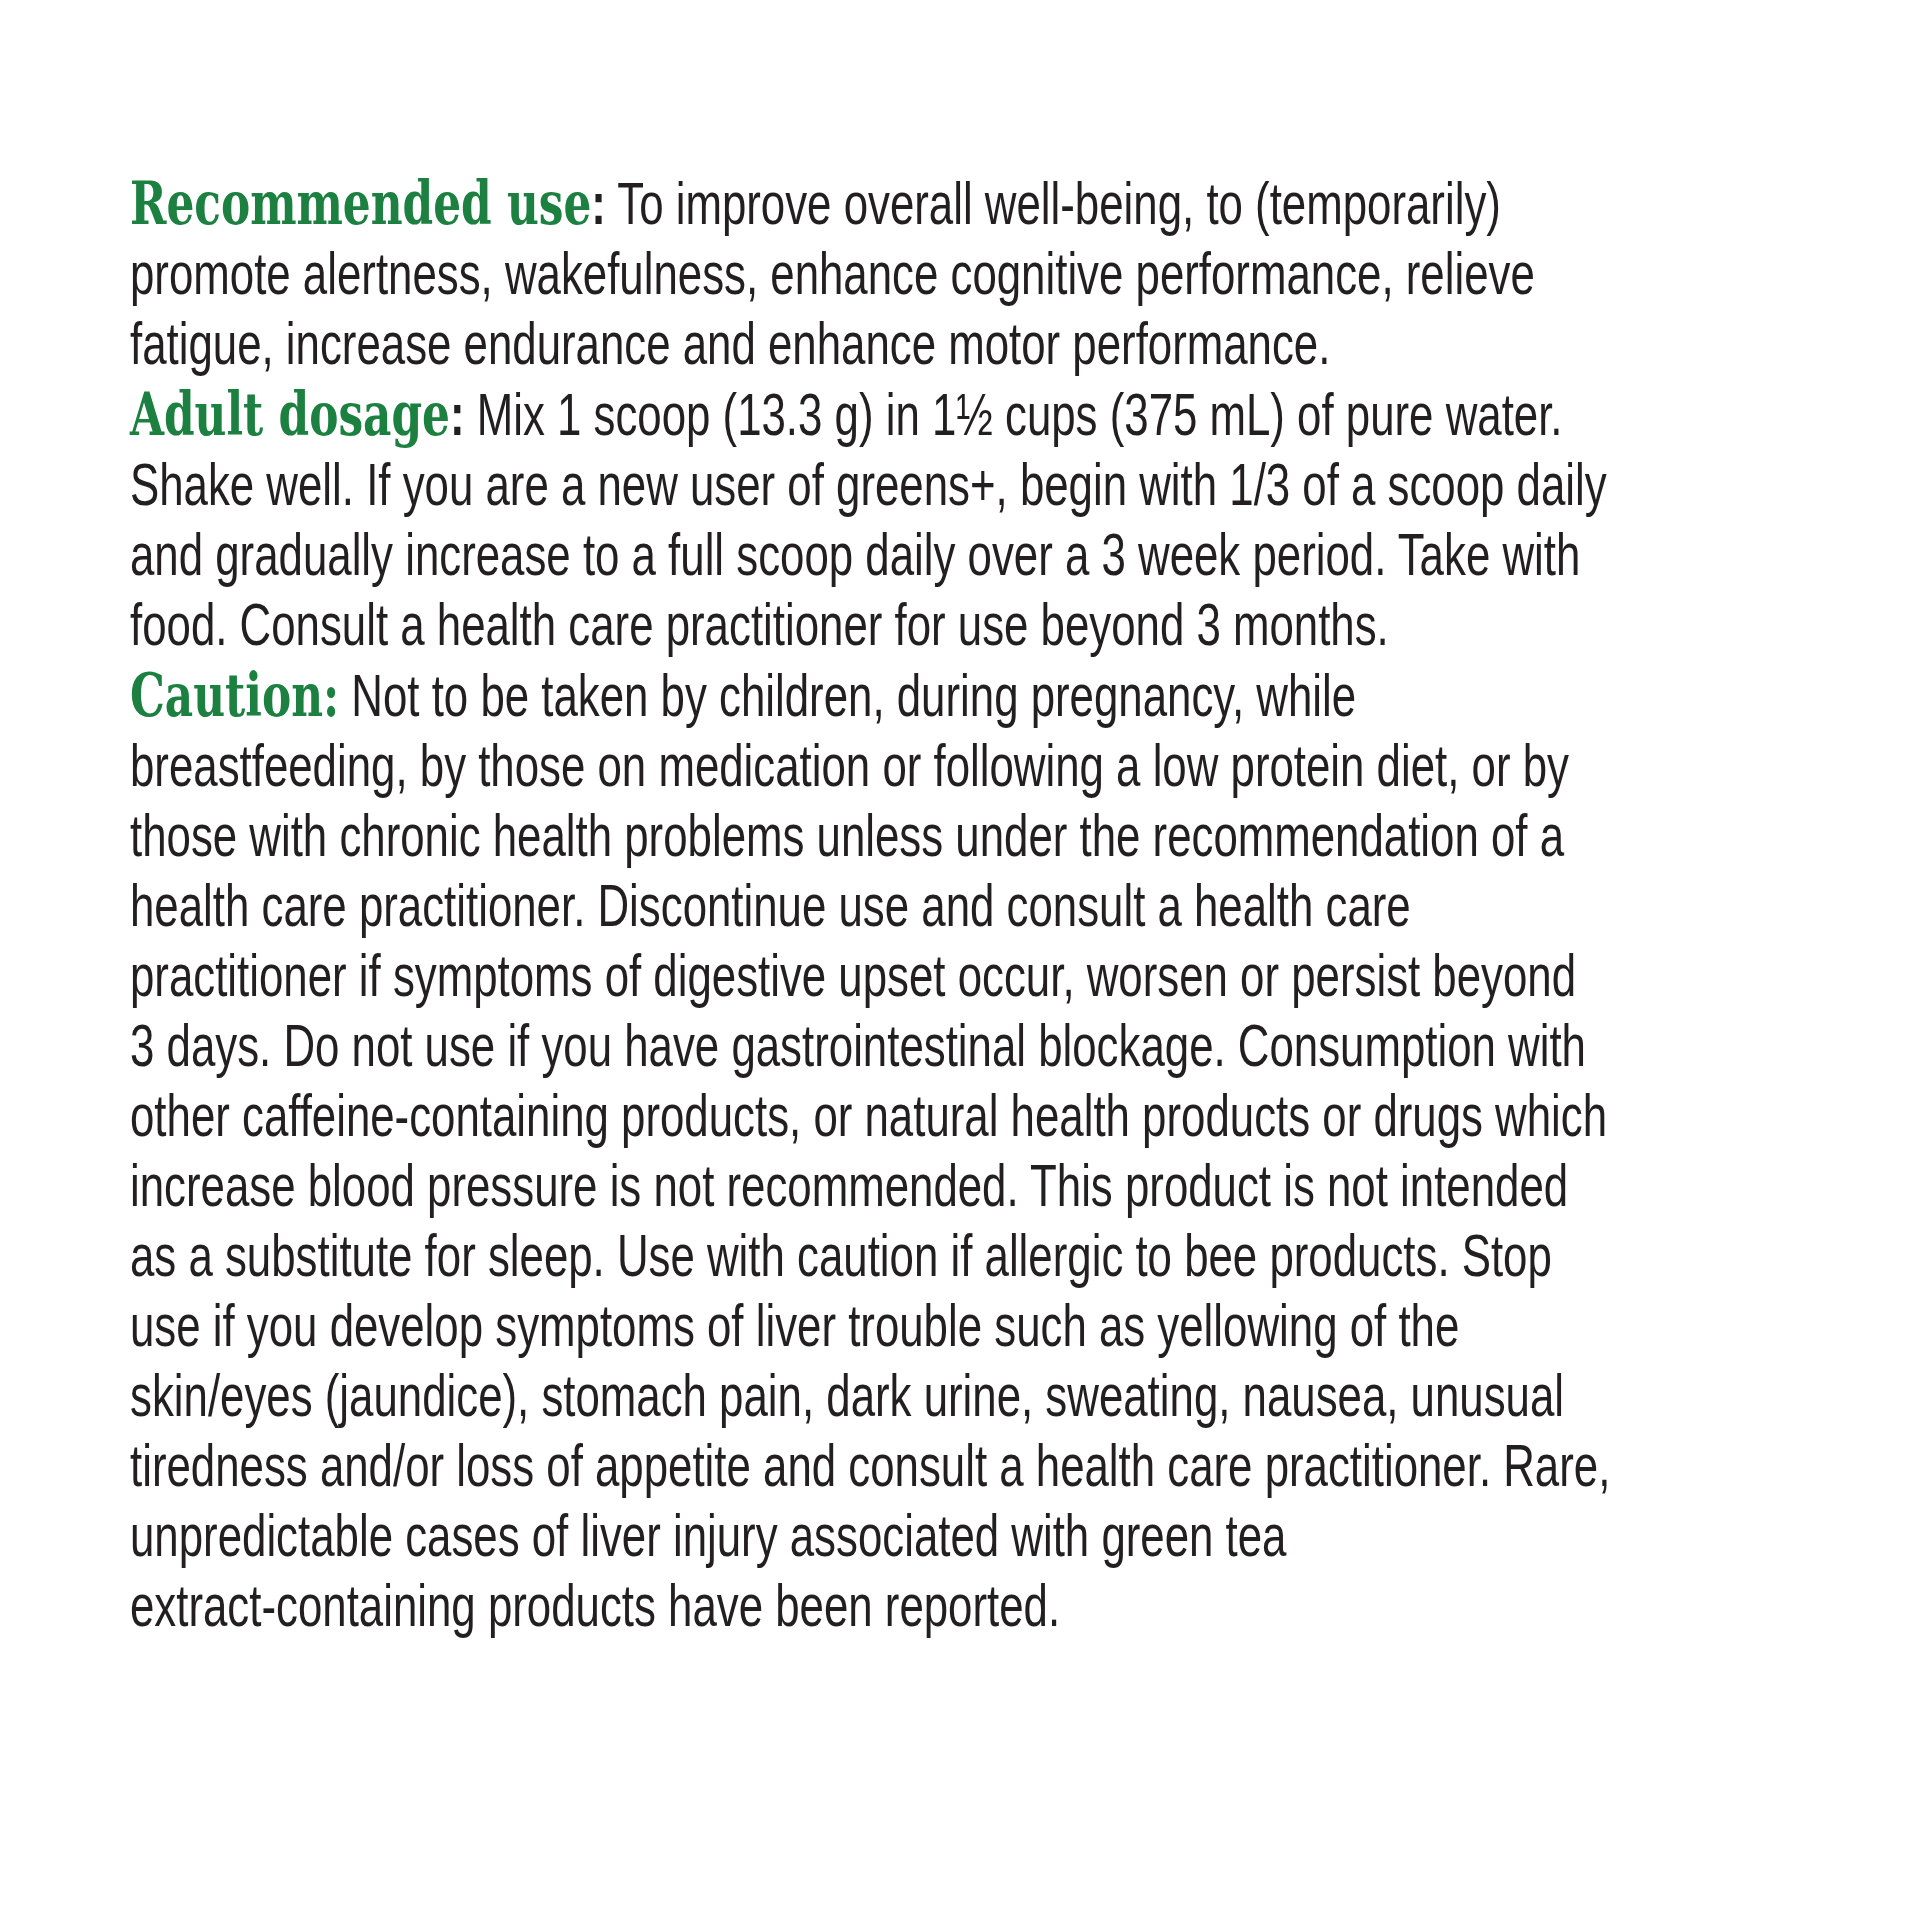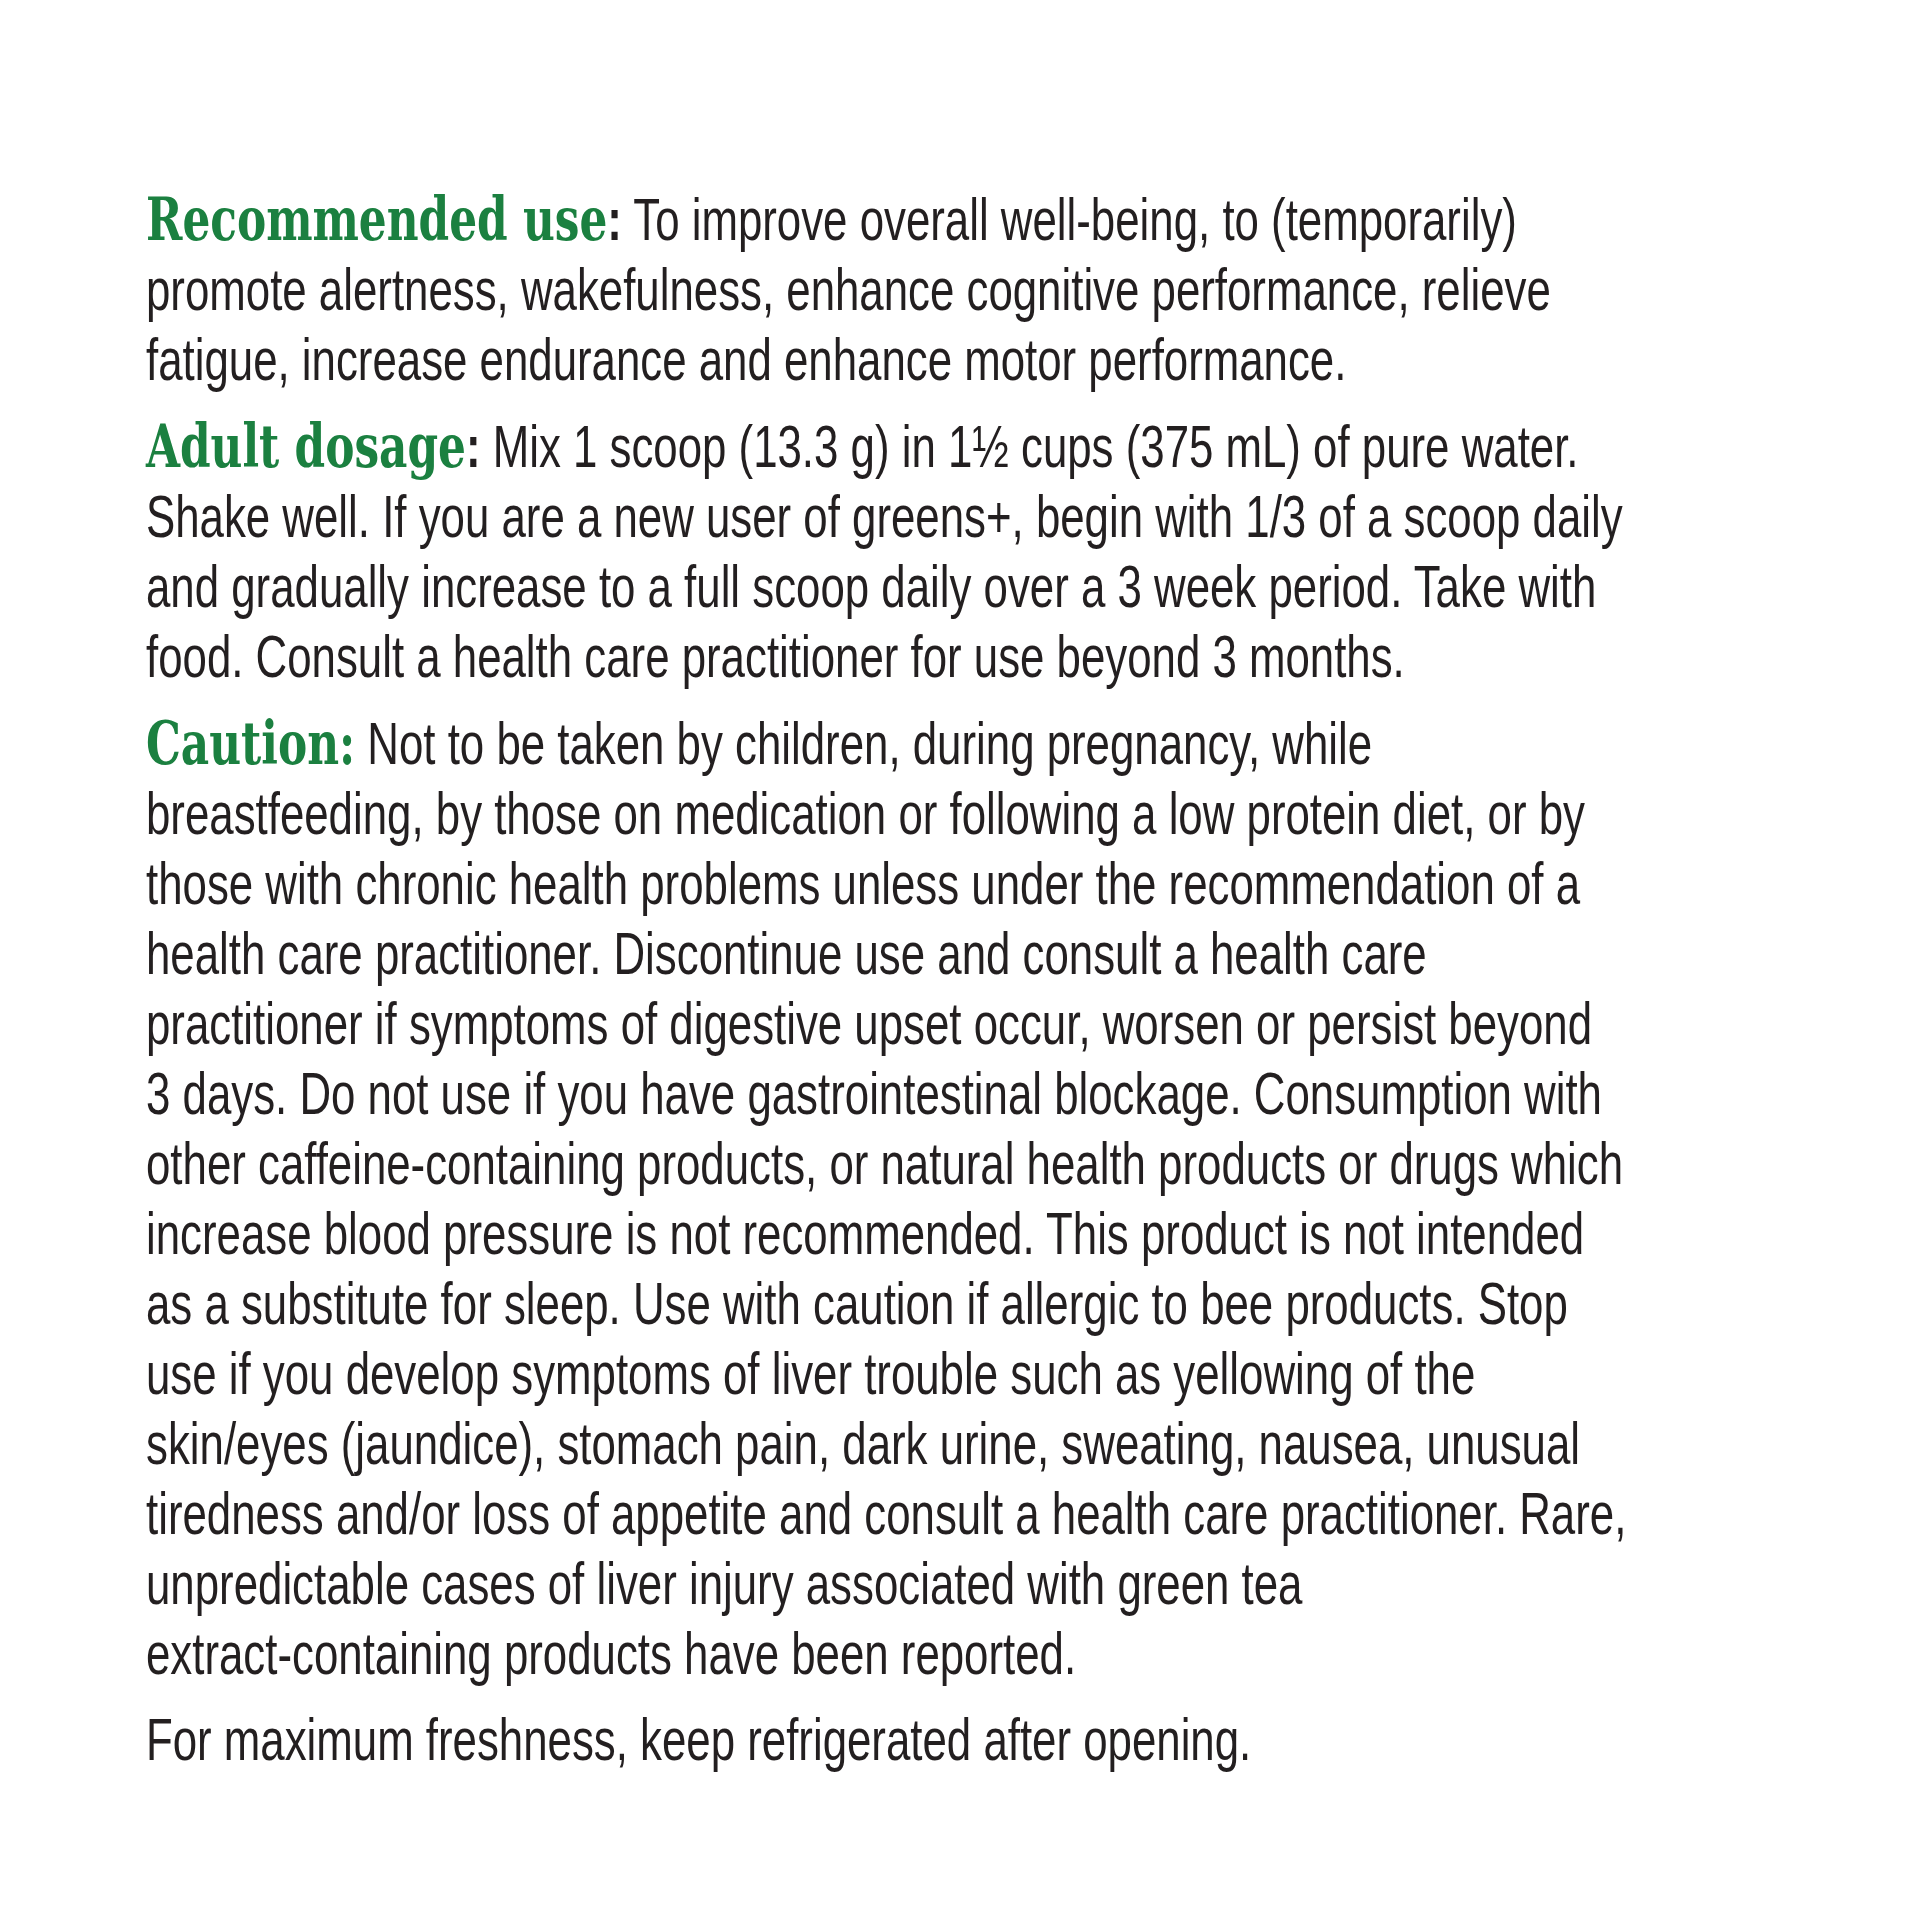--- a/index.html
+++ b/index.html
@@ -10,21 +10,21 @@
     height: 1920px;
     overflow: hidden;
   }
   .label-panel {
     position: absolute;
     left: 130px;
     top: 168px;
     width: 1790px;
     font-family: "Liberation Sans", sans-serif;
   }
-  section { margin: 16px; padding: 0; }
+  section { margin: 0; padding: 0; }
   .line {
     display: block;
     white-space: pre;
     font-size: 60px;
     line-height: 70px;
     color: #231F20;
     transform: scaleX(0.73);
     transform-origin: 0 0;
   }
   .heading {
@@ -61,16 +61,13 @@
       <span class="line">3 days. Do not use if you have gastrointestinal blockage. Consumption with</span>
       <span class="line">other caffeine-containing products, or natural health products or drugs which</span>
       <span class="line">increase blood pressure is not recommended. This product is not intended</span>
       <span class="line">as a substitute for sleep. Use with caution if allergic to bee products. Stop</span>
       <span class="line">use if you develop symptoms of liver trouble such as yellowing of the</span>
       <span class="line">skin/eyes (jaundice), stomach pain, dark urine, sweating, nausea, unusual</span>
       <span class="line">tiredness and/or loss of appetite and consult a health care practitioner. Rare,</span>
       <span class="line">unpredictable cases of liver injury associated with green tea</span>
       <span class="line">extract-containing products have been reported.</span>
     </section>
-  <section>
-      <span class="line">For maximum freshness, keep refrigerated after opening.</span>
-    </section>
 </div>
 
 </body></html>

